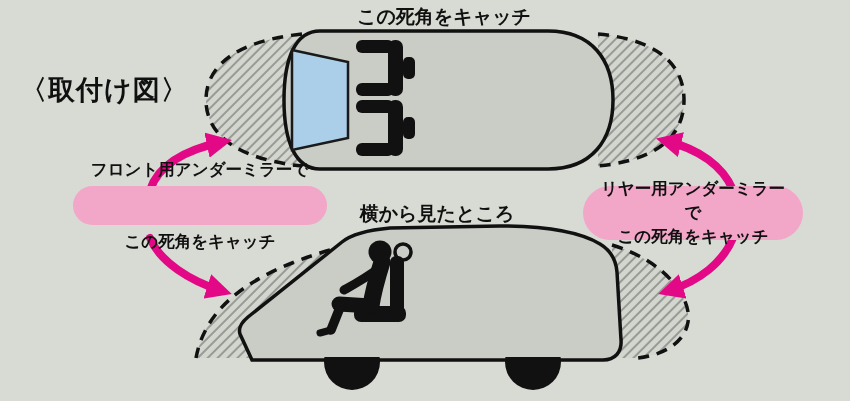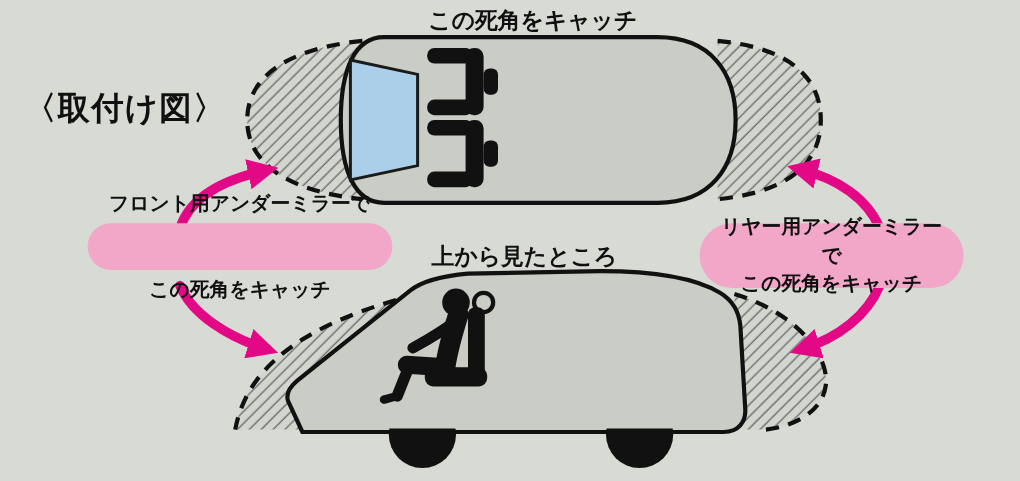--- a/index.html
+++ b/index.html
@@ -134,21 +134,21 @@
 
     <path d="M 150,190 C 158,166 184,150 222,142" fill="none" stroke="#e30885" stroke-width="8" stroke-linecap="round" marker-end="url(#arrowhead)"></path>
     <path d="M 150,238 C 160,262 190,281 222,291" fill="none" stroke="#e30885" stroke-width="8" stroke-linecap="round" marker-end="url(#arrowhead)"></path>
     <path d="M 733,190 C 723,166 699,149 666,141" fill="none" stroke="#e30885" stroke-width="8" stroke-linecap="round" marker-end="url(#arrowhead)"></path>
     <path d="M 733,238 C 723,262 700,281 668,291" fill="none" stroke="#e30885" stroke-width="8" stroke-linecap="round" marker-end="url(#arrowhead)"></path>
   </svg>
 
   <div class="diagram-title">〈取付け図〉</div>
 
   <div class="view-label top-view">この死角をキャッチ</div>
-  <div class="view-label side-view">上から見たところ</div>
+  <div class="view-label side-view">横から見たところ</div>
 
   <div class="callout front">
     <div>フロント用アンダーミラーで</div>
     <div>この死角をキャッチ</div>
   </div>
 
   <div class="callout rear">
     <div>リヤー用アンダーミラーで</div>
     <div>この死角をキャッチ</div>
   </div>

